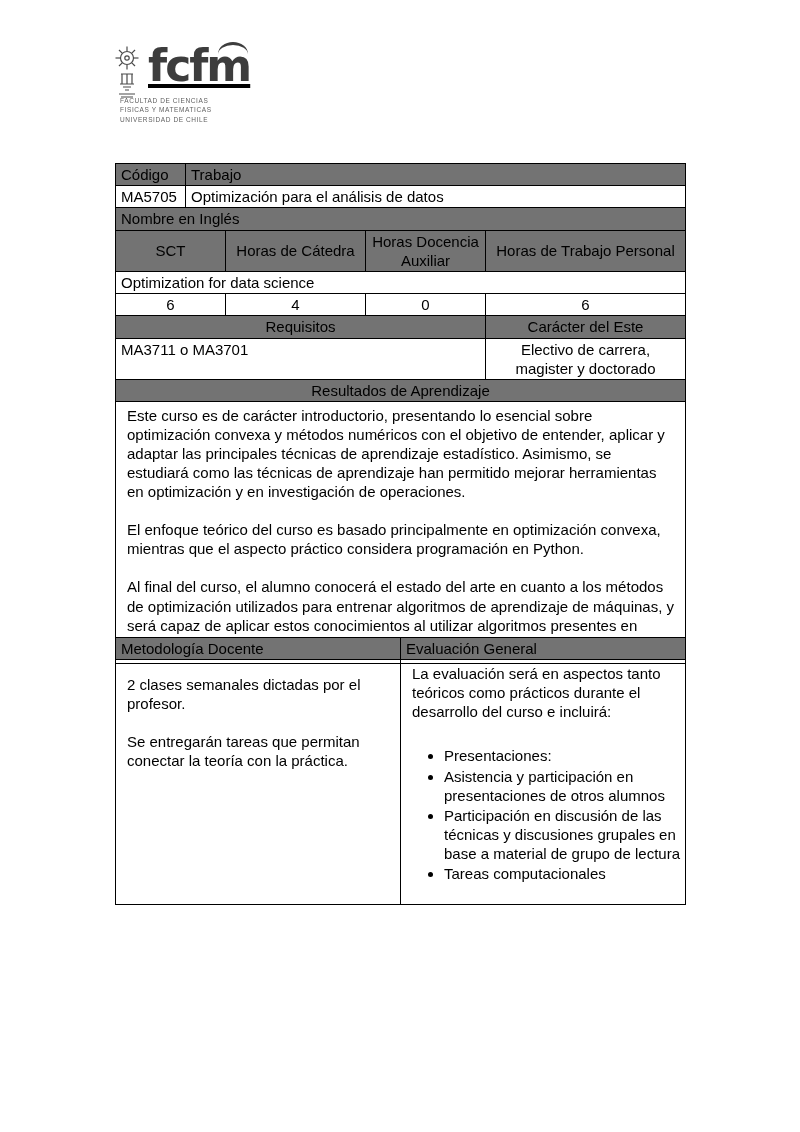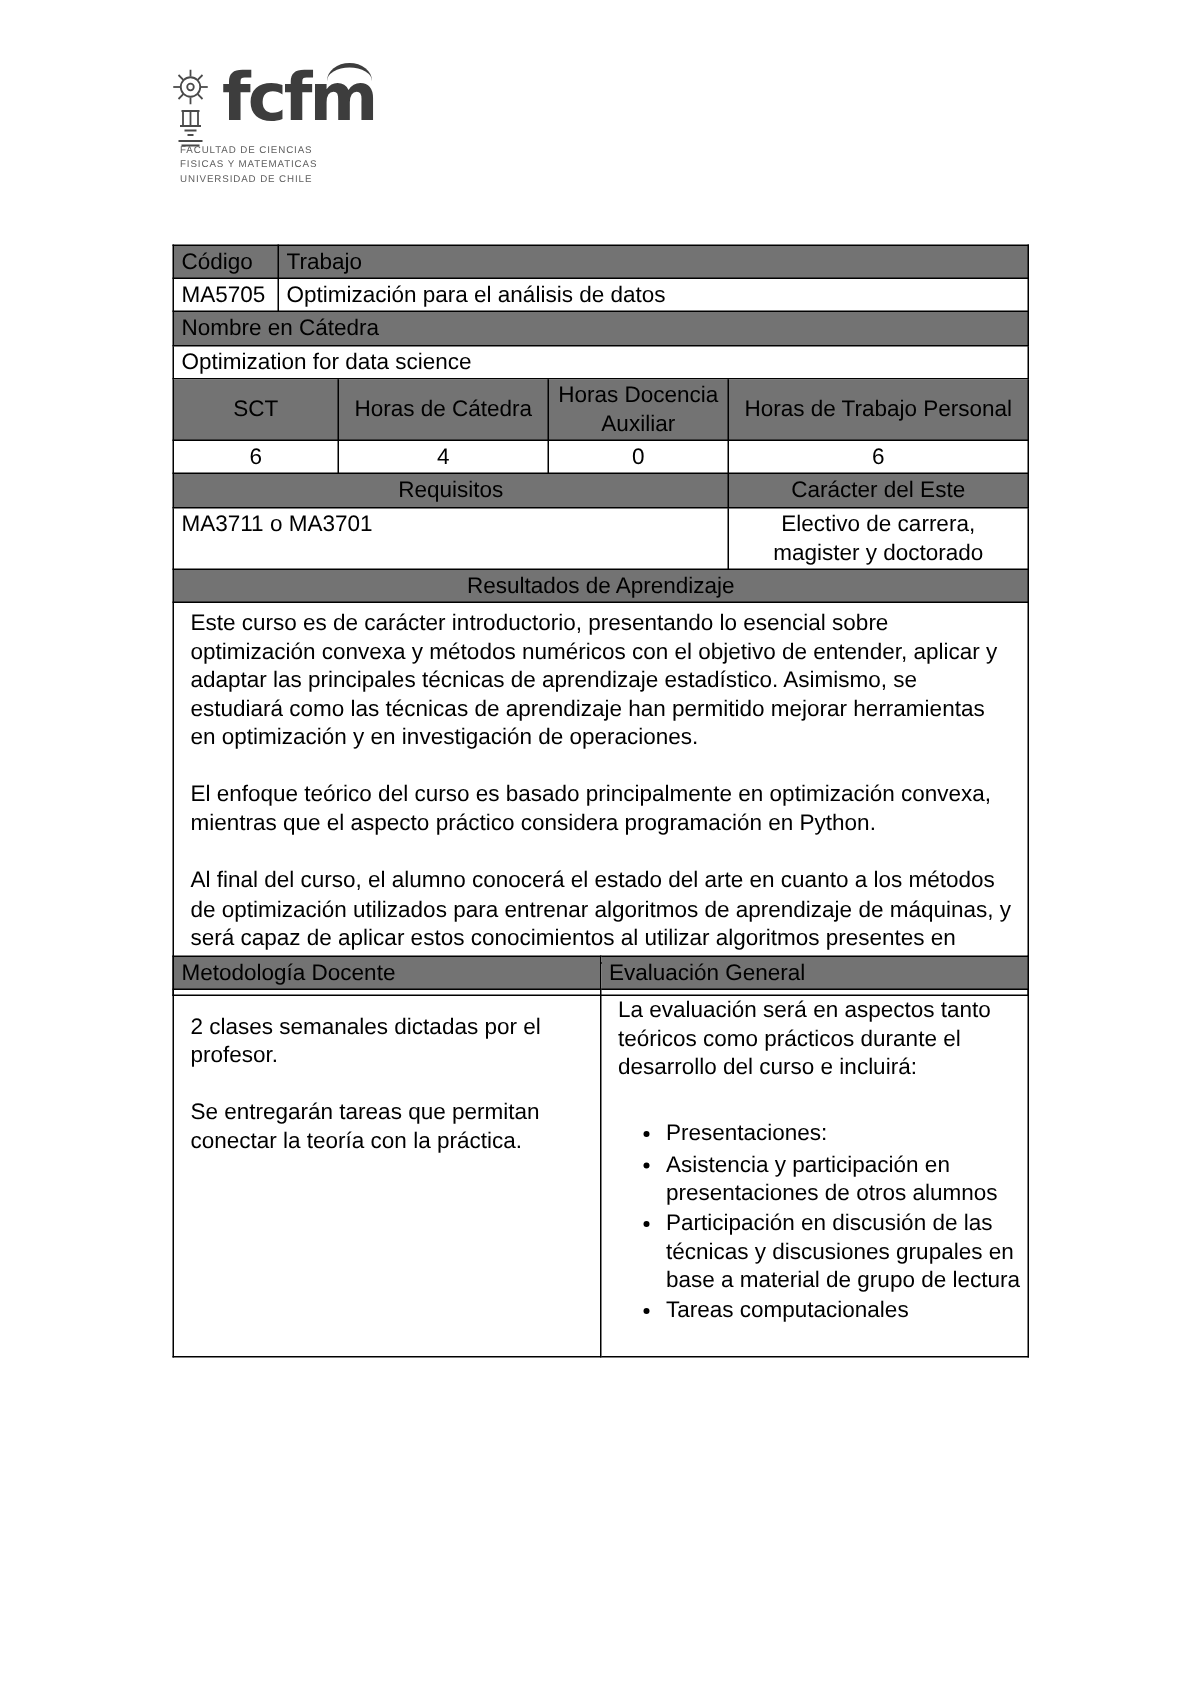--- a/index.html
+++ b/index.html
@@ -12,21 +12,21 @@
     background: #ffffff;
     font-family: "Liberation Sans", sans-serif;
     color: #000;
     font-size: 15px;
     overflow: hidden;
   }
 
   
   .logo { position:absolute; left:112px; top:46px; display:flex; align-items:flex-start; }
   .seal { width:30px; height:54px; margin-right:6px; }
-  .wordmark-wrap { position:relative; }
+  .wordmark-wrap { position:relative;text-decoration:underline; }
   .wordmark {
     font-weight: bold;
     font-size: 44px;
     line-height: 40px;
     color: #3d3d3d;
     letter-spacing: -2px;
     font-family: "DejaVu Sans", sans-serif;
   }
   .wordmark-arc {
     position:absolute; top:-4px; right:2px;
@@ -133,31 +133,31 @@
     <tbody>
         <tr>
       <td class="hdr h18">Código</td>
       <td class="hdr h18" colspan="4">Trabajo</td>
     </tr>
     <tr>
       <td class="h18">MA5705</td>
       <td class="h18" colspan="4">Optimización para el análisis de datos</td>
     </tr>
     <tr>
-      <td class="hdr h18" colspan="5">Nombre en Cátedra</td>
-    </tr>
-    <tr>
-      <td class="h18" colspan="5">Optimization for data science</td>
+      <td class="hdr h18" colspan="5">Nombre en Inglés</td>
     </tr>
     <tr>
       <td class="hdr center h36" colspan="2">SCT</td>
       <td class="hdr center h36">Horas de Cátedra</td>
       <td class="hdr center h36 pre">Horas Docencia
 Auxiliar</td>
       <td class="hdr center h36">Horas de Trabajo Personal</td>
+    </tr>
+    <tr>
+      <td class="h18" colspan="5">Optimization for data science</td>
     </tr>
     <tr>
       <td class="center h18" colspan="2">6</td>
       <td class="center h18">4</td>
       <td class="center h18">0</td>
       <td class="center h18">6</td>
     </tr>
     <tr>
       <td class="hdr center h18" colspan="4">Requisitos</td>
       <td class="hdr center h18">Carácter del Este</td>

